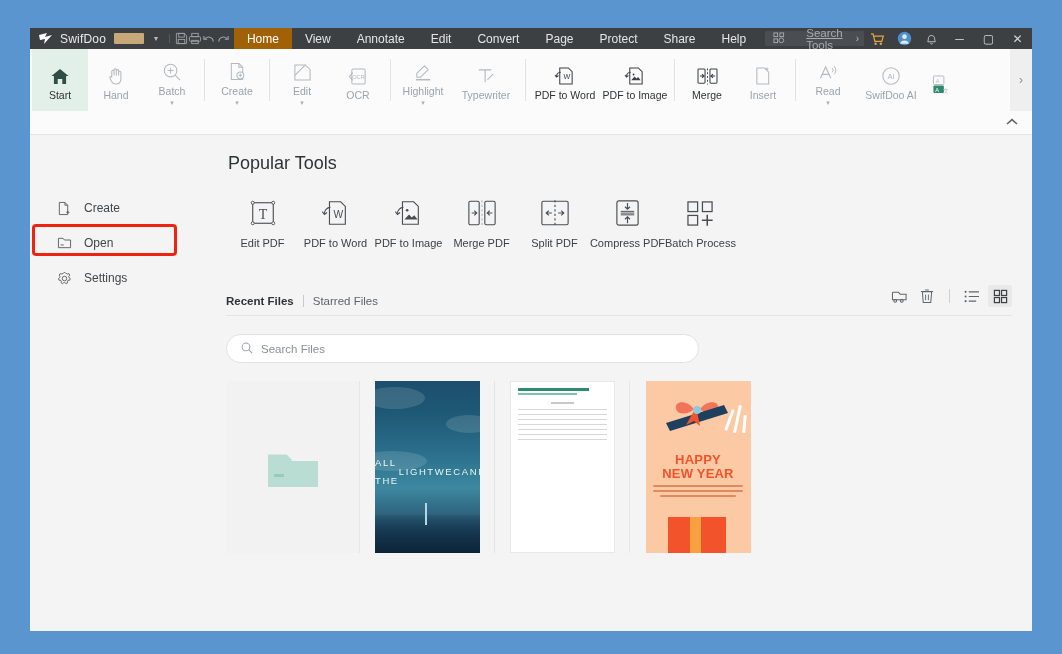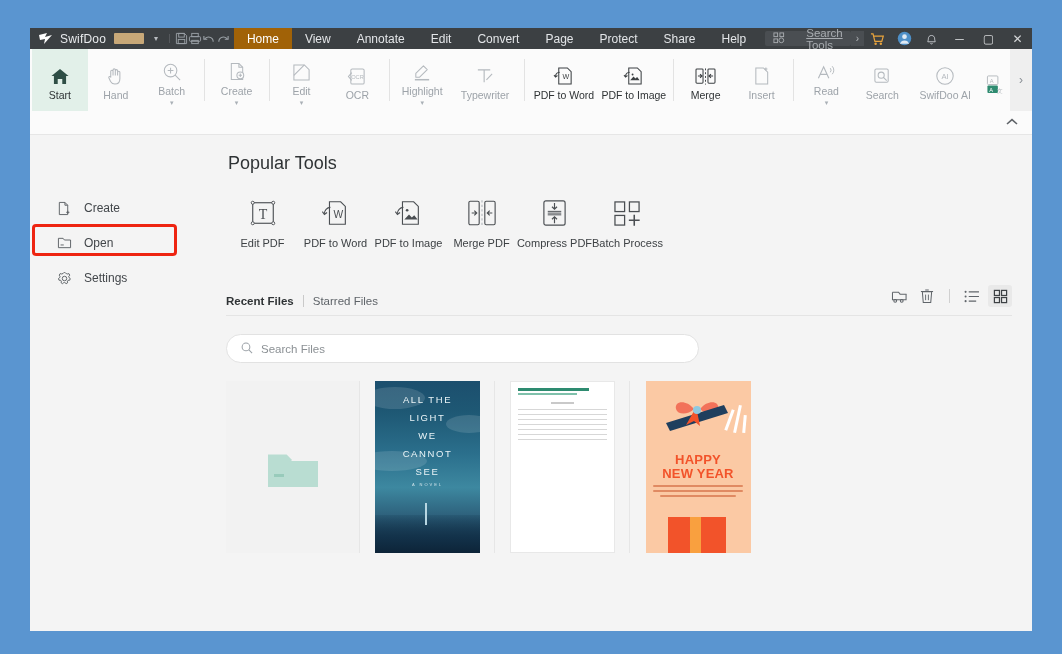--- a/index.html
+++ b/index.html
@@ -144,21 +144,21 @@
   }
   .thumb .card { width:105px; height:172px; }
   .thumb.empty { background:#f2f2f2; display:flex; align-items:center; justify-content:center; }
   .folder-ph { width:58px; height:46px; }
 
   
   .cover-book {
     width:105px; height:172px;
     background: linear-gradient(180deg,#1c4f6e 0%, #1e5874 18%, #2b6f8c 42%, #3d88a0 62%, #2c5d78 80%, #17384e 100%);
     position:relative; overflow:hidden;
-    display:flex; flex-direction:column; align-items:center;
+    display:flex; flex-direction:row; align-items:center;
     padding-top: 10px;
   }
   .cover-book .ln {
     color:#eaf4f7; font-size:9.5px; letter-spacing:1.6px;
     font-family:"Liberation Sans", sans-serif; line-height:18px;
   }
   .cover-book .novel { color:#cfe3ea; font-size:4px; letter-spacing:2px; margin-top:1px;}
   .city {
     position:absolute; bottom:0; left:0; right:0; height:38px;
     background: linear-gradient(180deg, rgba(20,60,85,.2), #123149 60%, #0d2438);
@@ -454,30 +454,20 @@
       <span class="glyph">
         <svg width="20" height="19" viewBox="0 0 21 20">
             <path d="M2.5 16 8 4l5.5 12M4.8 12h6.4" fill="none" stroke="#b4b9be" stroke-width="1.2"></path>
             <path d="M15 5.4a3.4 3.4 0 0 1 0 4.4M17 3.4a6 6 0 0 1 0 8.4" fill="none" stroke="#b4b9be" stroke-width="1"></path>
           </svg>
       </span>
       <span class="lbl">Read</span>
       <span class="dd">▾</span>
     </div>
 
-    <div class="rb-item">
-      <span class="glyph">
-        <svg width="19" height="19" viewBox="0 0 20 20">
-            <rect x="2" y="2" width="14" height="14" rx="1.5" fill="none" stroke="#b4b9be" stroke-width="1.1"></rect>
-            <circle cx="8.6" cy="8.6" r="3.2" fill="none" stroke="#b4b9be" stroke-width="1.1"></circle>
-            <path d="M11 11l3.4 3.4" stroke="#b4b9be" stroke-width="1.1"></path>
-          </svg>
-      </span>
-      <span class="lbl">Search</span>
-    </div>
 
     <div class="rb-item wide">
       <span class="glyph">
         <svg width="20" height="20" viewBox="0 0 21 21">
             <circle cx="10.5" cy="10.5" r="8.6" fill="none" stroke="#b4b9be" stroke-width="1.1"></circle>
             <text x="10.5" y="14" font-size="8" fill="#b4b9be" text-anchor="middle" font-family="Liberation Sans">AI</text>
           </svg>
       </span>
       <span class="lbl">SwifDoo AI</span>
     </div>
@@ -593,20 +583,31 @@
                 <rect x="2" y="2" width="11" height="25" rx="1.5" fill="none" stroke="#4a4e52" stroke-width="1.2"></rect>
                 <rect x="19" y="2" width="11" height="25" rx="1.5" fill="none" stroke="#4a4e52" stroke-width="1.2"></rect>
                 <path d="M16 1v27" stroke="#b4b9be" stroke-width="1.2" stroke-dasharray="2.4 2.4"></path>
                 <path d="M5 14.5h5M7.8 12 10.4 14.5 7.8 17" fill="none" stroke="#4a4e52" stroke-width="1.2"></path>
                 <path d="M27 14.5h-5M24.2 12 21.6 14.5 24.2 17" fill="none" stroke="#4a4e52" stroke-width="1.2"></path>
               </svg>
           </span>
           <span class="tlbl">Merge PDF</span>
         </div>
 
+        <div class="tool">
+          <span class="tglyph">
+            <svg width="30" height="28" viewBox="0 0 32 29">
+                <rect x="2" y="2" width="28" height="25" rx="1.5" fill="none" stroke="#4a4e52" stroke-width="1.2"></rect>
+                <path d="M16 1v27" stroke="#4a4e52" stroke-width="1.2" stroke-dasharray="2.4 2.4"></path>
+                <path d="M12.6 14.5h-6M9.4 12 6.6 14.5 9.4 17" fill="none" stroke="#4a4e52" stroke-width="1.2"></path>
+                <path d="M19.4 14.5h6M22.6 12 25.4 14.5 22.6 17" fill="none" stroke="#4a4e52" stroke-width="1.2"></path>
+              </svg>
+          </span>
+          <span class="tlbl">Split PDF</span>
+        </div>
 
         <div class="tool">
           <span class="tglyph">
             <svg width="27" height="28" viewBox="0 0 28 29">
                 <rect x="3" y="2" width="22" height="25" rx="2" fill="none" stroke="#4a4e52" stroke-width="1.2"></rect>
                 <path d="M14 4v6M11.4 8 14 10.6 16.6 8" fill="none" stroke="#4a4e52" stroke-width="1.2"></path>
                 <path d="M14 25v-6M11.4 21 14 18.4 16.6 21" fill="none" stroke="#4a4e52" stroke-width="1.2"></path>
                 <path d="M7 12.8h14M7 14.6h14M7 16.4h14" stroke="#4a4e52" stroke-width="1"></path>
               </svg>
           </span>

